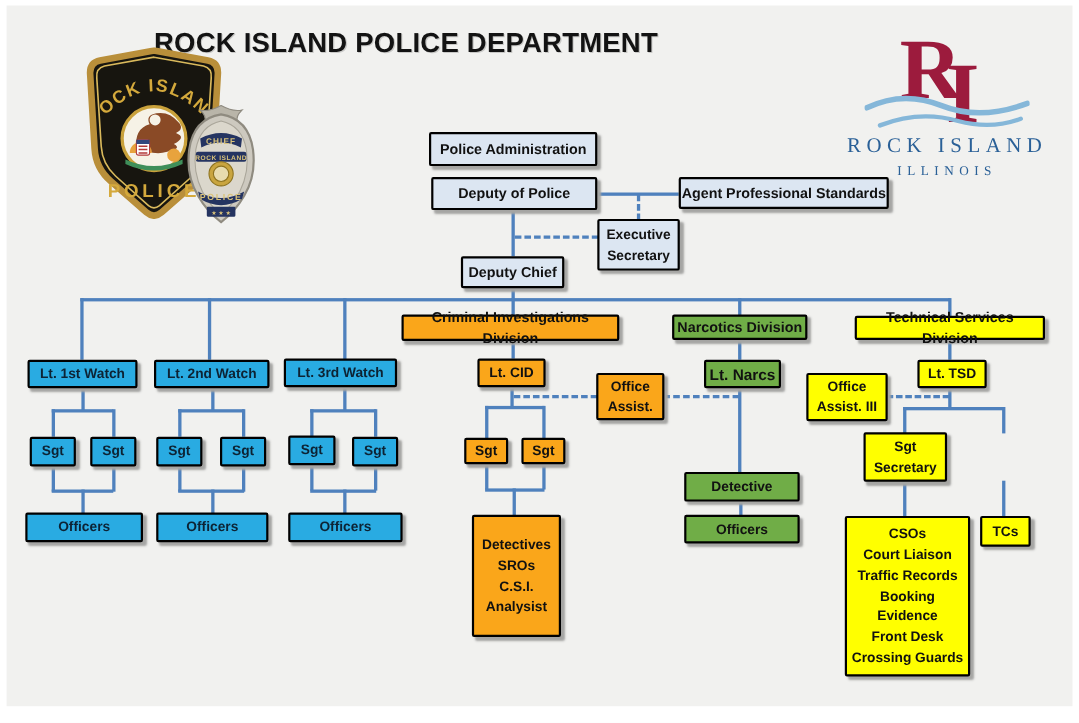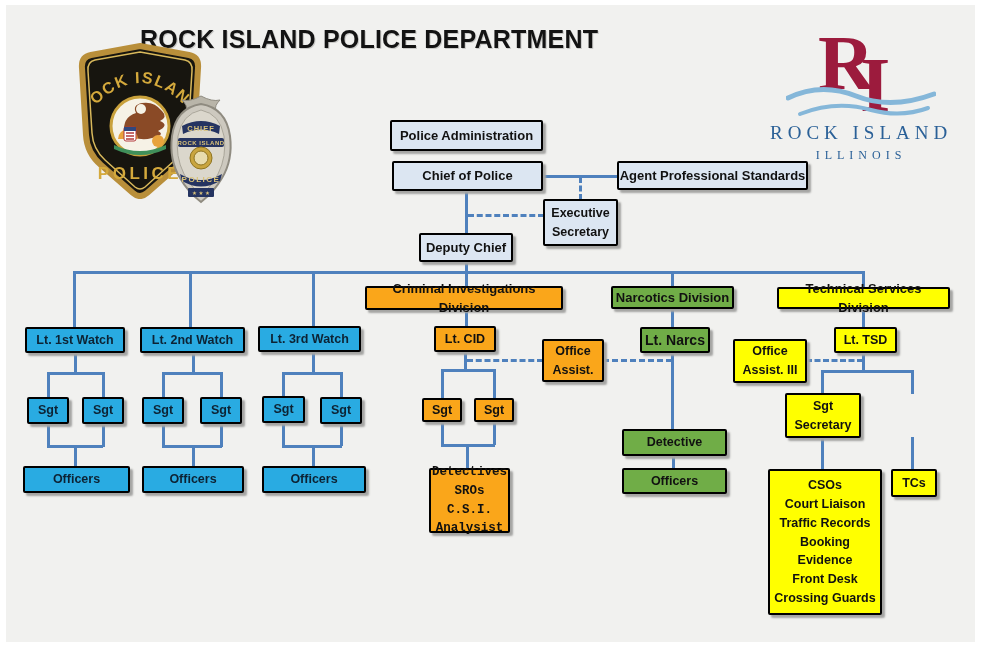--- a/index.html
+++ b/index.html
@@ -151,21 +151,21 @@
       <div class="edge v dash" style="left: 579px; top: 177px; height: 23px; width: 0px;"></div>
       <div class="edge h dash" style="left: 467px; top: 359px; width: 76px; height: 0px;"></div>
       <div class="edge h dash" style="left: 603px; top: 359px; width: 69px; height: 0px;"></div>
       <div class="edge h dash" style="left: 806px; top: 359px; width: 57px; height: 0px;"></div>
     </div>
   <div id="node-layer">
       <div class="node fill-admin" style="left: 390px; top: 120px; width: 153px; height: 31px; font-size: 13px;">
         <div class="line">Police Administration</div>
       </div>
       <div class="node fill-admin" style="left: 392px; top: 161px; width: 151px; height: 30px; font-size: 13px;">
-        <div class="line">Chief of Police</div>
+        <div class="line">Deputy of Police</div>
       </div>
       <div class="node fill-admin" style="left: 617px; top: 161px; width: 191px; height: 29px; font-size: 13px;">
         <div class="line">Agent Professional Standards</div>
       </div>
       <div class="node fill-admin" style="left: 543px; top: 199px; width: 75px; height: 47px; font-size: 12.5px;">
         <div class="line">Executive</div>
         <div class="line">Secretary</div>
       </div>
       <div class="node fill-admin" style="left: 419px; top: 233px; width: 94px; height: 29px; font-size: 13px;">
         <div class="line">Deputy Chief</div>
@@ -231,21 +231,21 @@
       </div>
       <div class="node fill-cyan" style="left: 23px; top: 466px; width: 107px; height: 27px; font-size: 12.5px;">
         <div class="line">Officers</div>
       </div>
       <div class="node fill-cyan" style="left: 142px; top: 466px; width: 102px; height: 27px; font-size: 12.5px;">
         <div class="line">Officers</div>
       </div>
       <div class="node fill-cyan" style="left: 262px; top: 466px; width: 104px; height: 27px; font-size: 12.5px;">
         <div class="line">Officers</div>
       </div>
-      <div class="node fill-orange" style="left: 429px; top: 468px; width: 81px; height: 65px; font-size: 12.5px; font-family: Liberation Mono, monospace;">
+      <div class="node fill-orange" style="left: 429px; top: 468px; width: 81px; height: 111px; font-size: 12.5px;">
         <div class="line">Detectives</div>
         <div class="line">SROs</div>
         <div class="line">C.S.I.</div>
         <div class="line">Analysist</div>
       </div>
       <div class="node fill-green" style="left: 622px; top: 429px; width: 105px; height: 27px; font-size: 12.5px;">
         <div class="line">Detective</div>
       </div>
       <div class="node fill-green" style="left: 622px; top: 468px; width: 105px; height: 26px; font-size: 12.5px;">
         <div class="line">Officers</div>

